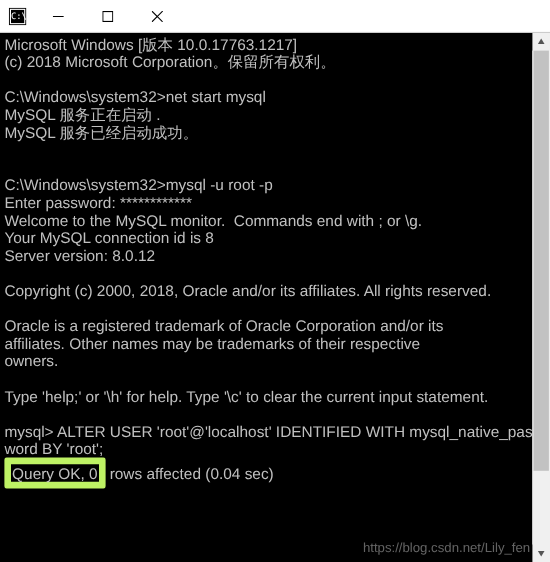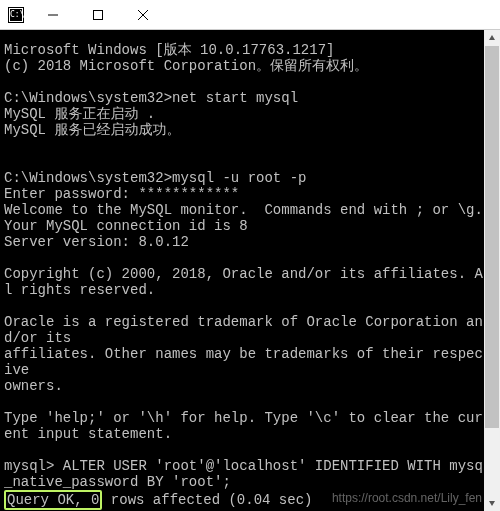--- a/index.html
+++ b/index.html
@@ -41,33 +41,33 @@
   .winbtn {
     width: 45px;
     height: 30px;
     display: flex;
     align-items: center;
     justify-content: center;
     cursor: pointer;
   }
   .winbtn svg { width: 10px; height: 10px; }
   .terminal {
-    padding: 12px 4px;
-    font-family: Liberation Mono, monospace;
+    padding: 2px 4px;
+    font-family: Liberation Sans, sans-serif;
     font-size: 14px;
     line-height: 16px;
     color: #c0c0c0;
     white-space: pre-wrap;
     word-break: break-all;
     height: calc(100% - 30px);
     background: #000;
   }
   .terminal .line { white-space: pre-wrap; word-break: break-all; }
   .highlight-box {
-    border: 2px solid #bef264;
+    border: 6px solid #bef264;
     border-radius: 2px;
     padding: 0 1px;
     display: inline-block;
   }
   .scrollbar {
     position: absolute;
     right: 0;
     top: 30px;
     bottom: 0;
     width: 16px;
@@ -148,13 +148,13 @@
   <div class="track">
     <div class="thumb"></div>
   </div>
   <div class="arrow">
     <svg viewBox="0 0 8 8">
         <polygon points="1,2 7,2 4,7" fill="#555"></polygon>
       </svg>
   </div>
 </div>
 
-<div class="watermark">https://root.csdn.net/Lily_fen</div>
+<div class="watermark">https://blog.csdn.net/Lily_fen</div>
 
 </body></html>

